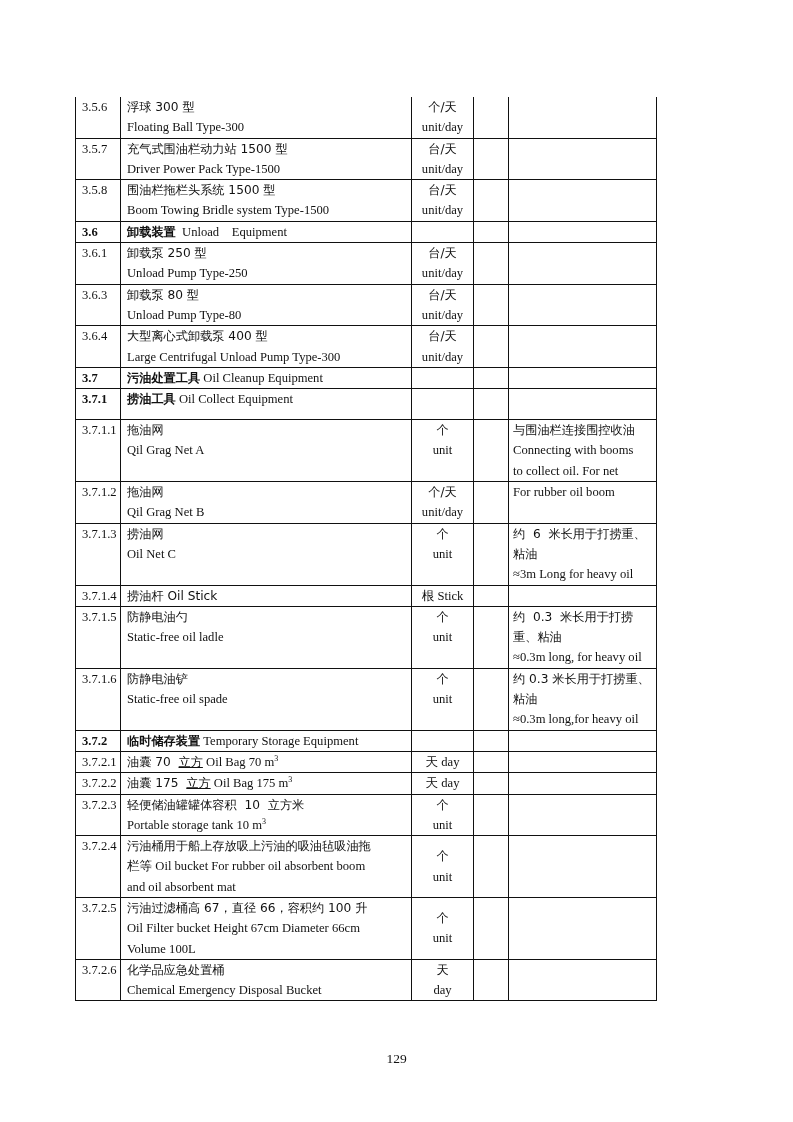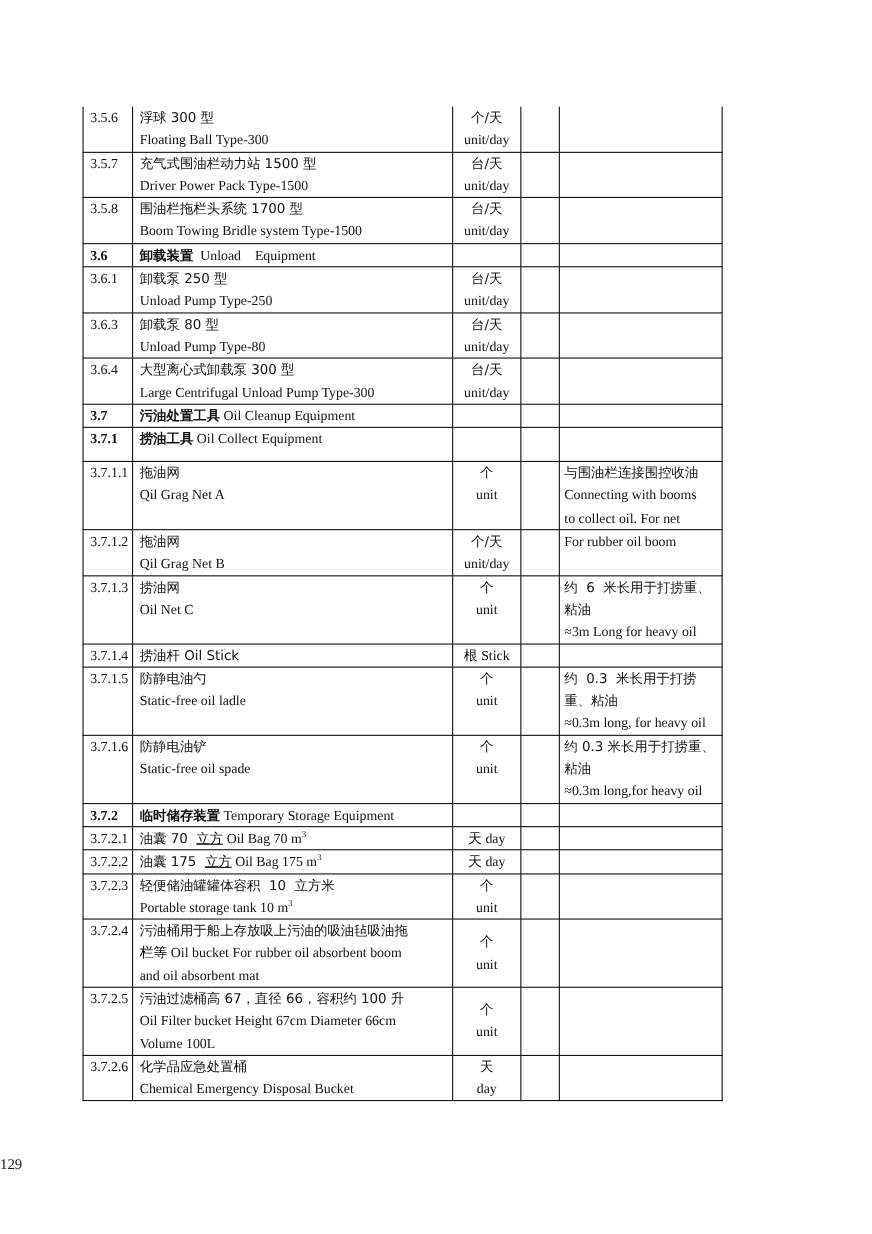--- a/index.html
+++ b/index.html
@@ -19,21 +19,21 @@
   .c-name { width: 291px; }
   .c-unit { width: 62px; text-align: center; padding: 0 !important; }
   .c-qty { width: 35px; }
   .c-note { width: 148px; white-space: normal !important; padding: 0 4px !important; margin-left: 20px; }
   .unit-mid { vertical-align: middle !important; }
   .bold { font-weight: bold; }
   .zh { font-family: "DejaVu Sans", sans-serif; font-size: 12.2px; }
   .zh-bold { font-family: "DejaVu Sans", sans-serif; font-weight: bold; font-size: 12.2px; text-align: right; }
   .line { display: block; }
   .page-number {
-    position: absolute; top: 1051px; left: 0; width: 793px; 
+    position: absolute; top: 1051px; left: 0; width: 793px; text-align: center;
     font-size: 13.5px;
   }
   sup { font-size: 8px; line-height: 0; }
   .u { text-decoration: underline; }
 </style>
 </head>
 <body>
 
 <table class="page-table">
   <colgroup>
@@ -69,21 +69,21 @@
         <span class="line zh">台/天</span>
         <span class="line">unit/day</span>
       </td>
       <td></td>
       <td class="c-note"></td>
     </tr>
 
     <tr>
       <td>3.5.8</td>
       <td>
-        <span class="line zh">围油栏拖栏头系统 1700 型</span>
+        <span class="line zh">围油栏拖栏头系统 1500 型</span>
         <span class="line">Boom Towing Bridle system Type-1500</span>
       </td>
       <td class="c-unit">
         <span class="line zh">台/天</span>
         <span class="line">unit/day</span>
       </td>
       <td></td>
       <td class="c-note"></td>
     </tr>
 
@@ -123,21 +123,21 @@
         <span class="line zh">台/天</span>
         <span class="line">unit/day</span>
       </td>
       <td></td>
       <td class="c-note"></td>
     </tr>
 
     <tr>
       <td>3.6.4</td>
       <td>
-        <span class="line zh">大型离心式卸载泵 300 型</span>
+        <span class="line zh">大型离心式卸载泵 400 型</span>
         <span class="line">Large Centrifugal Unload Pump Type-300</span>
       </td>
       <td class="c-unit">
         <span class="line zh">台/天</span>
         <span class="line">unit/day</span>
       </td>
       <td></td>
       <td class="c-note"></td>
     </tr>
 

